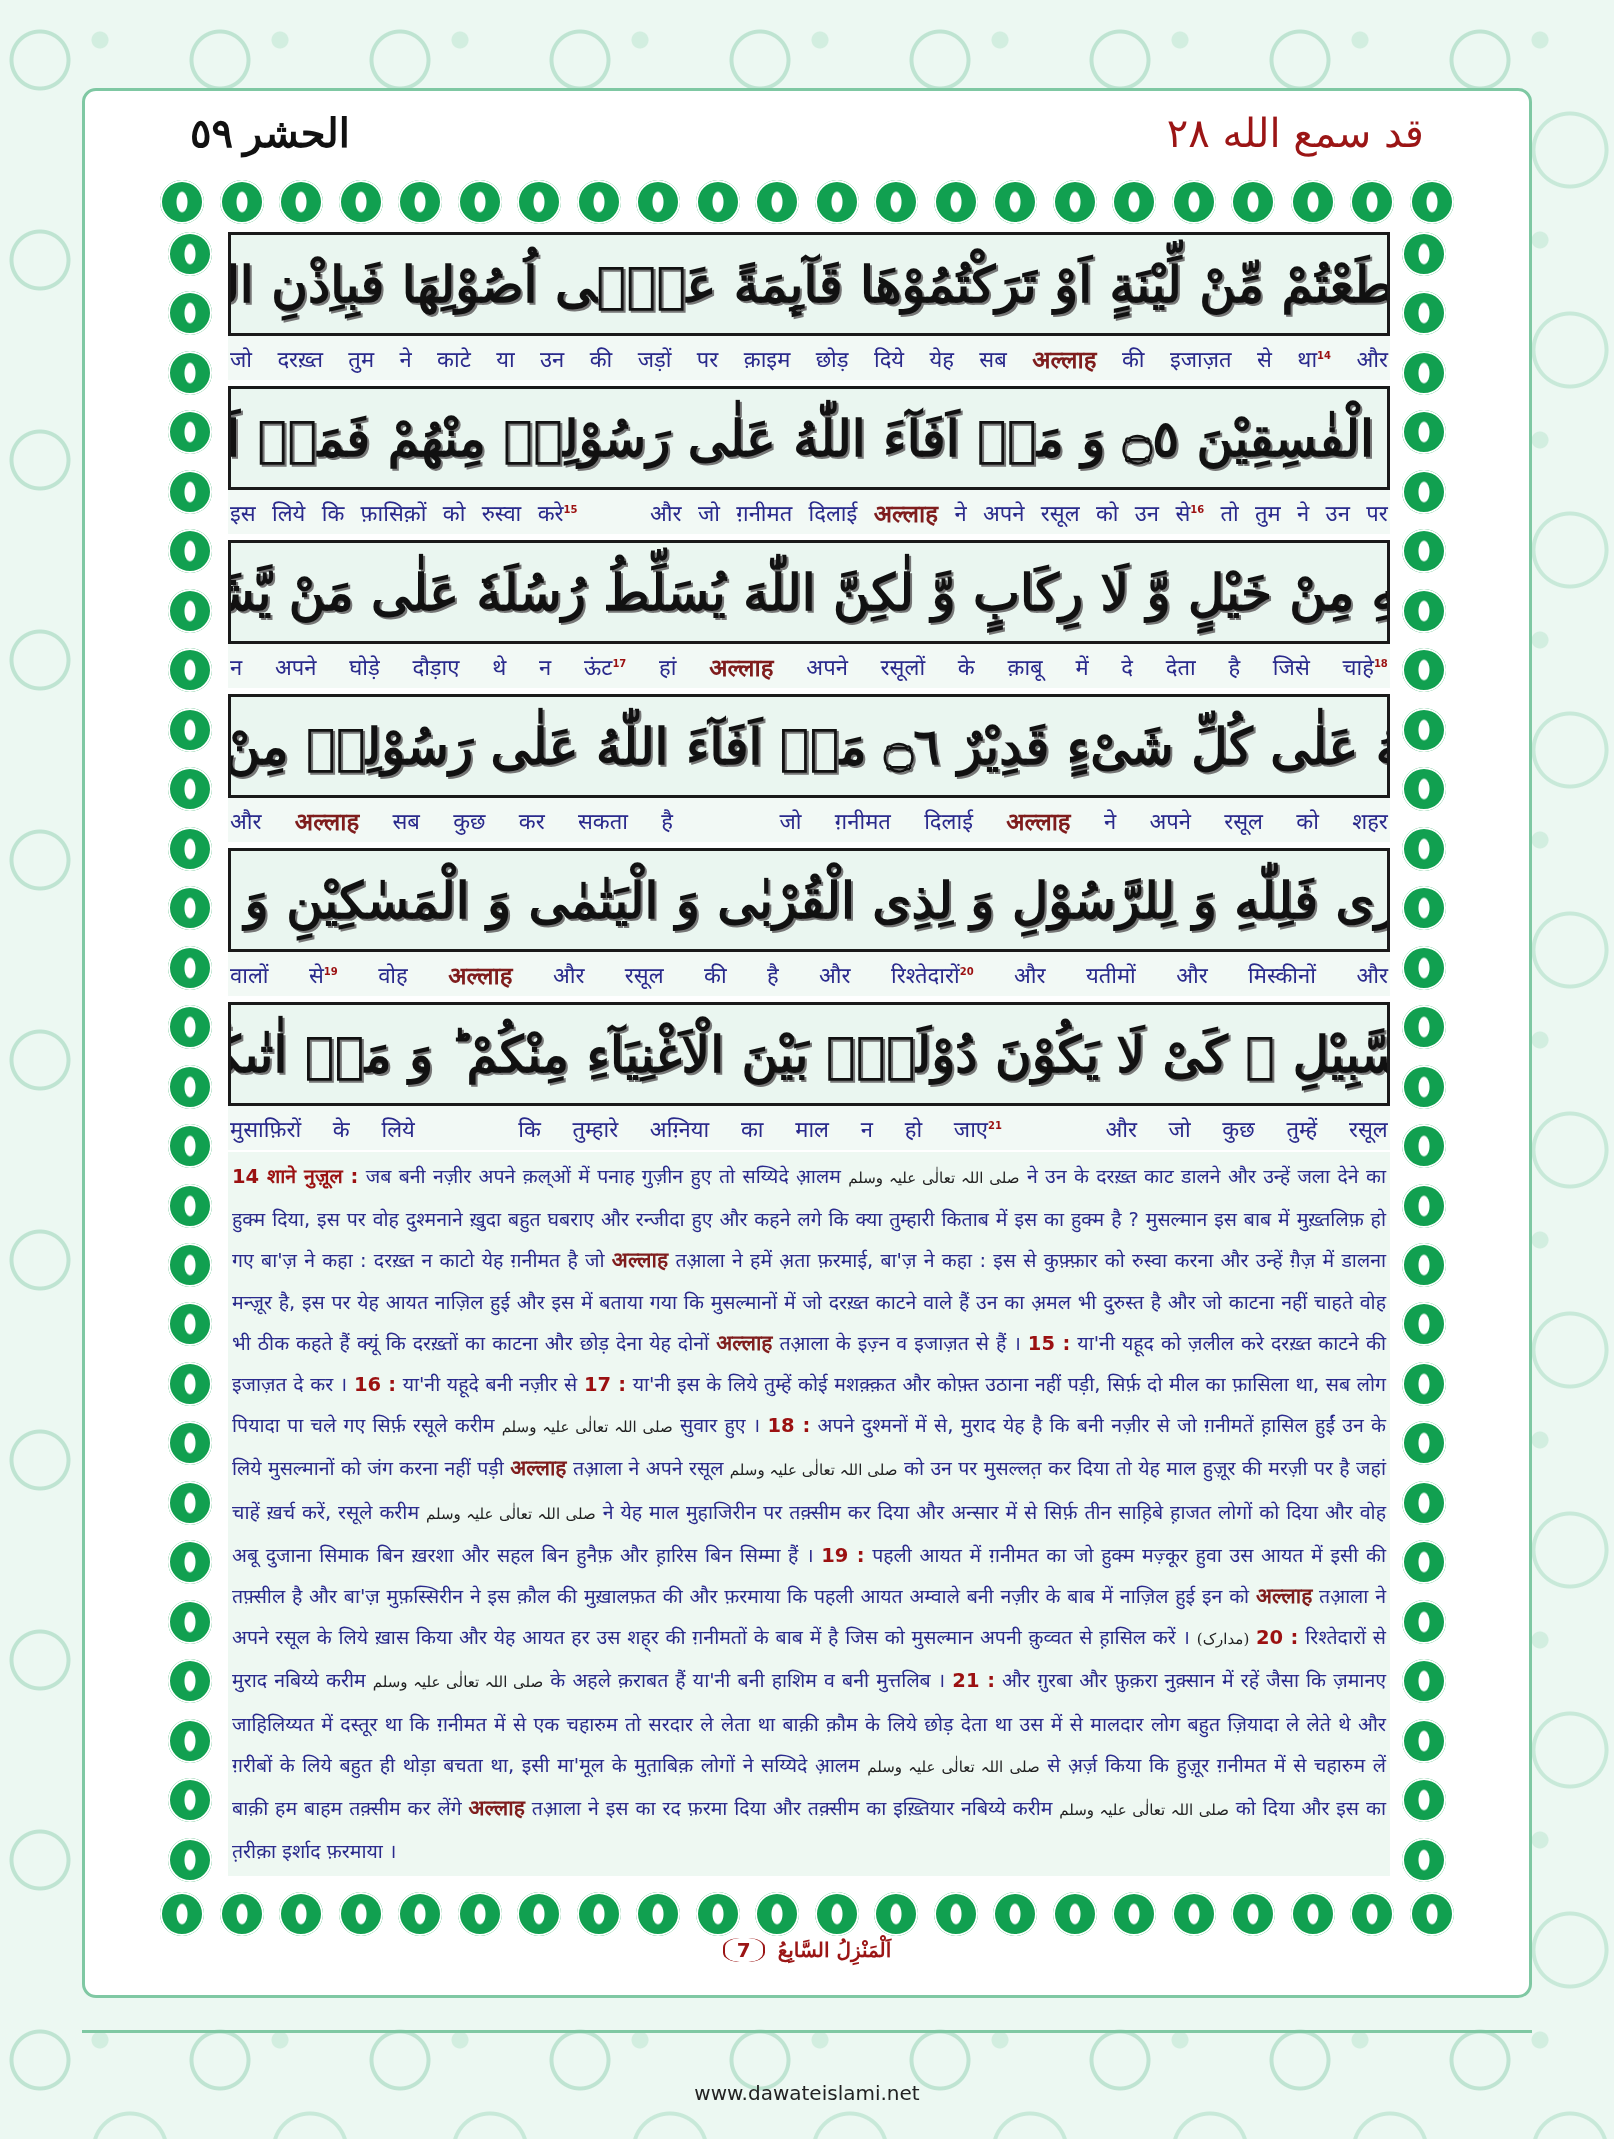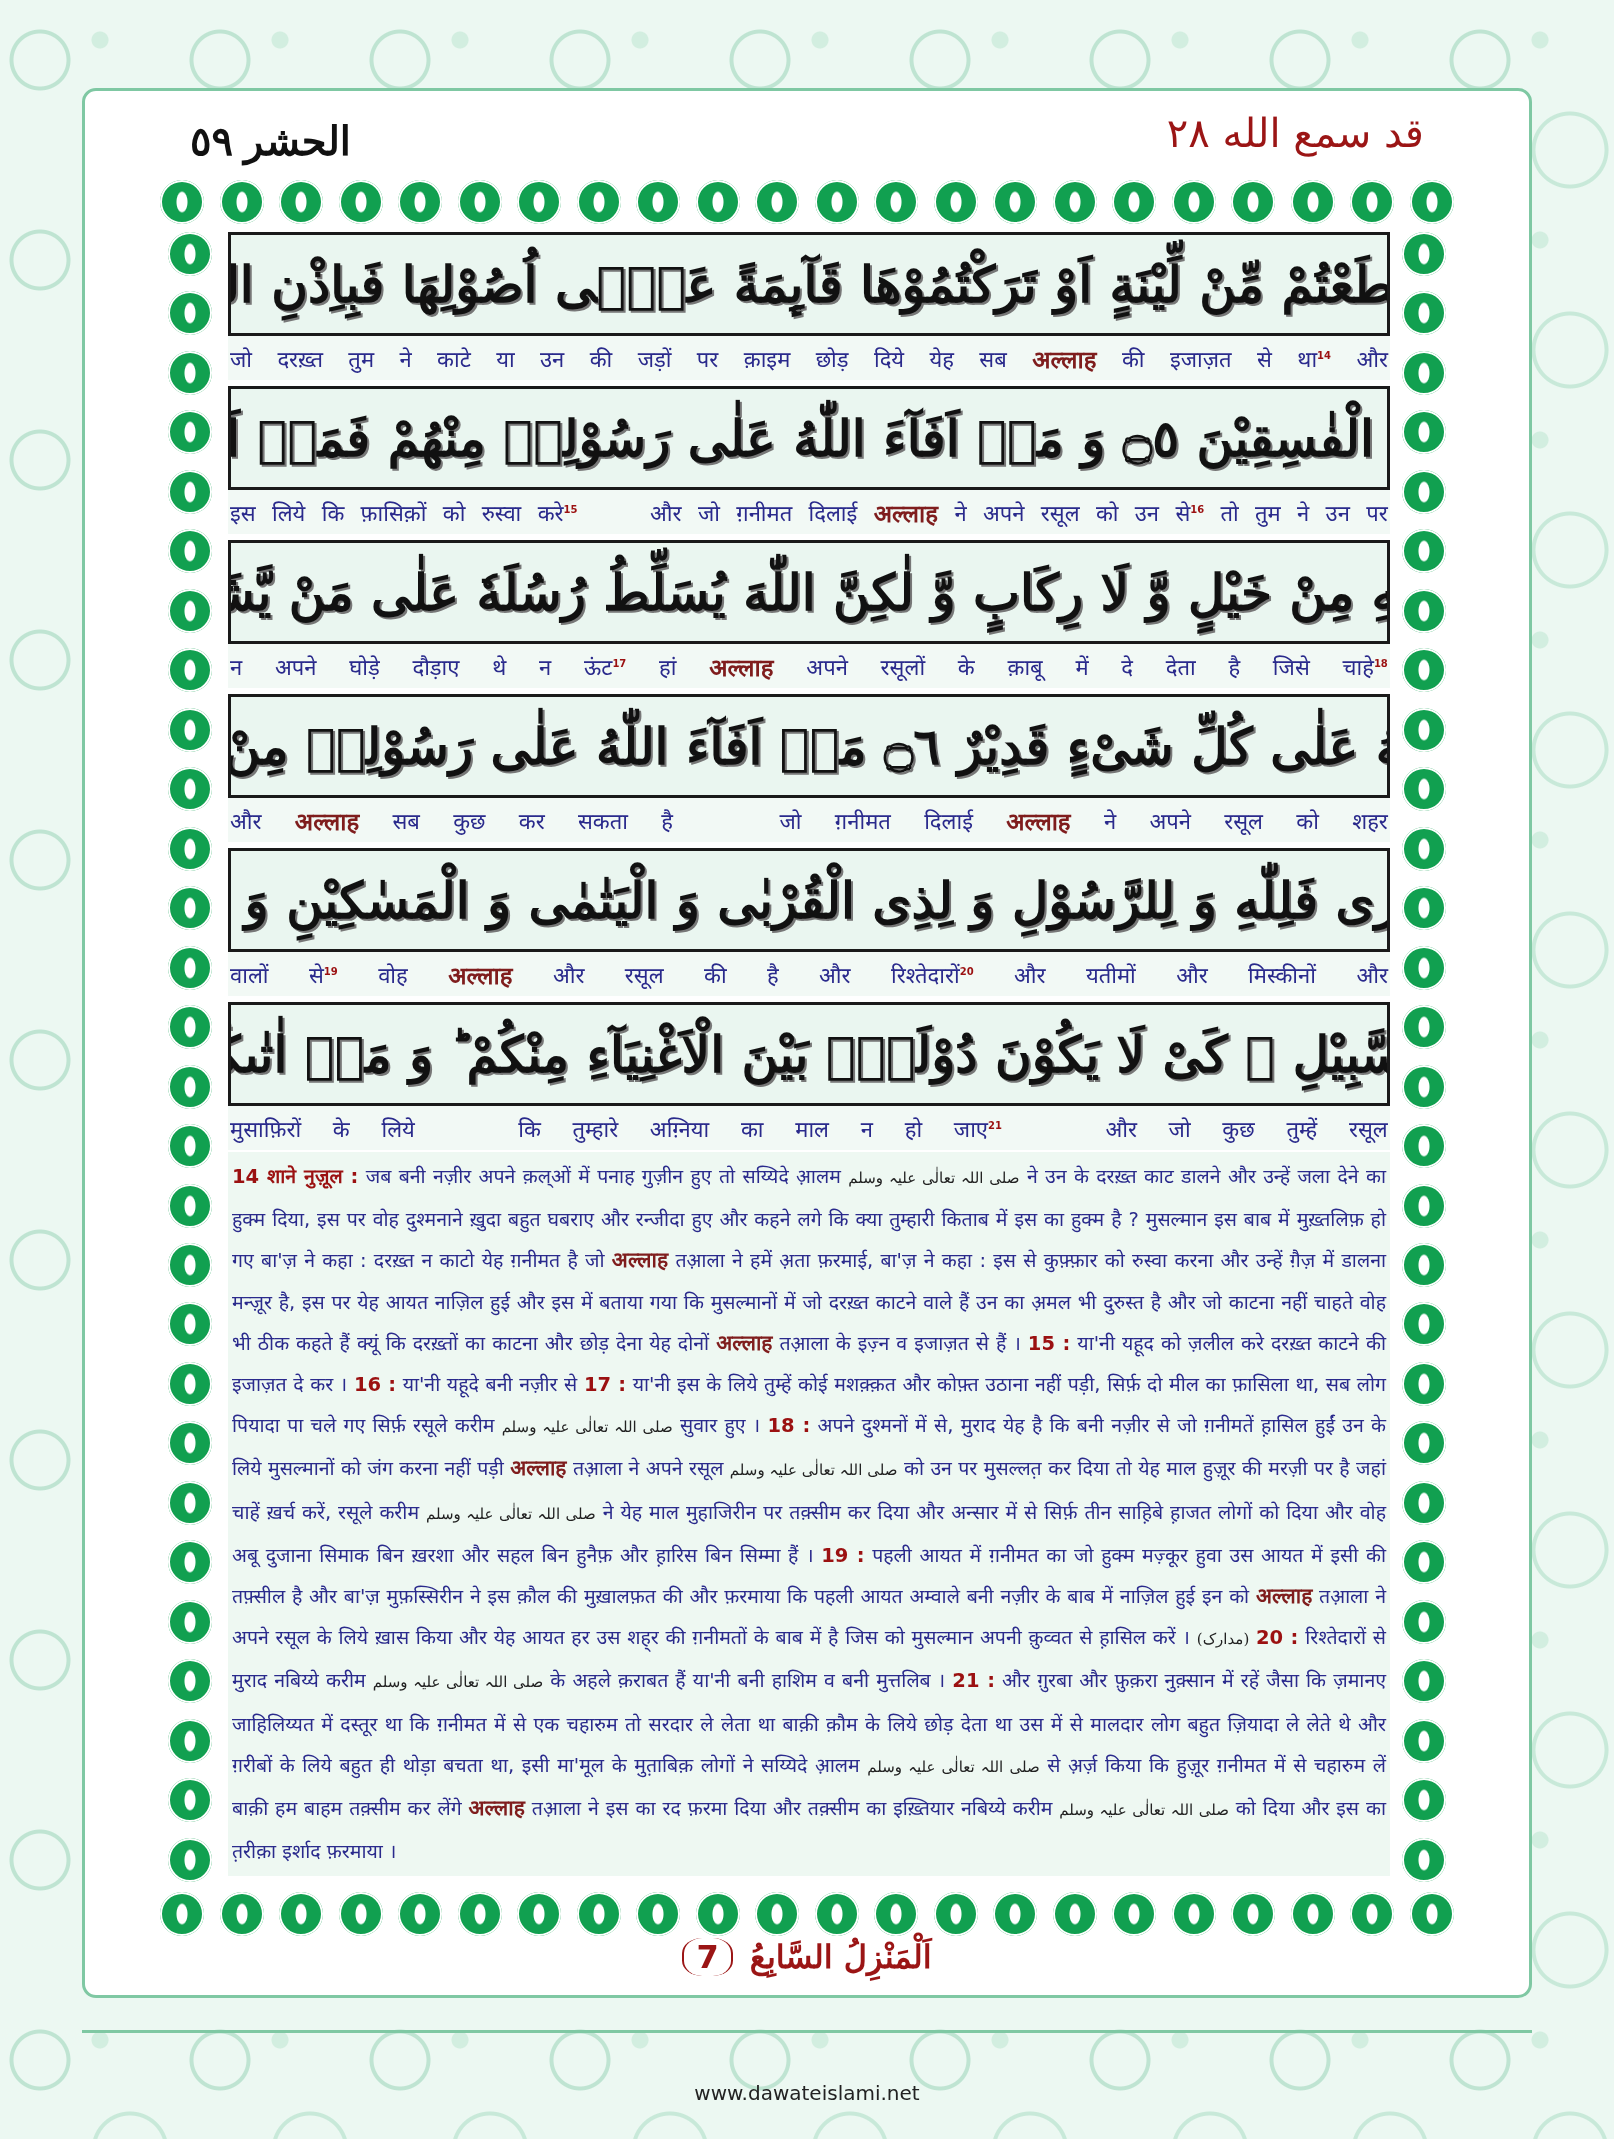--- a/index.html
+++ b/index.html
@@ -8,21 +8,21 @@
   
   .backdrop{position:absolute;inset:0;
     background:
       radial-gradient(circle at 40px 60px, transparent 26px, #bfe4d2 27px, #bfe4d2 30px, transparent 31px) 0 0/180px 200px,
       radial-gradient(circle at 130px 150px, transparent 34px, #c8e9d9 35px, #c8e9d9 38px, transparent 39px) 0 0/180px 200px,
       radial-gradient(circle at 100px 40px, #d2eee0 8px, transparent 9px) 0 0/180px 200px,
       #ecf8f2;}
   .page{position:absolute;left:82px;top:88px;width:1450px;height:1910px;background:#fff;
     border:3px solid #7fc8a3;border-radius:14px;box-sizing:border-box;}
   .hdr{position:absolute;top:110px;left:0;width:100%;height:60px;}
-  .hdr-left{position:absolute;left:190px;top:8px;font-family:Liberation Sans, sans-serif;font-size:40px;font-weight:bold;color:#111;direction:rtl;}
+  .hdr-left{position:absolute;left:190px;top:0;font-family:Liberation Serif, serif;font-size:40px;font-weight:bold;color:#111;direction:rtl;}
   .hdr-center{position:absolute;left:0;right:0;top:8px;text-align:center;font-family:"Liberation Serif",serif;font-weight:bold;font-size:36px;color:#8b1010;}
   .hdr-right{position:absolute;right:190px;top:0;font-family:"DejaVu Serif",serif;font-size:40px;font-weight:normal;color:#9b1515;direction:rtl;}
   
   .orn-row{position:absolute;height:48px;display:flex;justify-content:space-between;align-items:center;}
   .orn-col{position:absolute;width:48px;display:flex;flex-direction:column;justify-content:space-between;align-items:center;}
   .orn{width:44px;height:44px;border-radius:50%;background:
       radial-gradient(ellipse 7px 13px at 50% 50%, #fff 5px, #11a050 6px, #11a050 100%);
     position:relative;box-shadow:0 0 0 2px #fff inset;}
   .orn::after{content:"";position:absolute;left:50%;top:50%;width:10px;height:18px;margin:-9px 0 0 -5px;border:2px solid #fff;border-radius:50% 50% 45% 45%;box-sizing:border-box;}
   
@@ -37,21 +37,21 @@
   .allah{color:#7f1d1d;font-weight:bold;font-size:24px;}
   sup{color:#9b1111;font-size:10px;font-weight:bold;}
   .gap{display:inline-block;width:40px;}
   .sep{height:6px;}
   .commentary{background:#eef8f2;padding:4px 4px;margin-top:2px;font-family:"DejaVu Sans",sans-serif;
     font-size:19.5px;line-height:41.2px;color:#2a2a8c;text-align:justify;}
   .commentary .num{color:#9b1111;font-weight:bold;}
   .commentary .salat{font-family:"DejaVu Serif",serif;color:#222;font-size:15px;}
   .commentary .allah{font-size:21px;}
   .manzil{position:absolute;left:0;right:6px;top:1938px;text-align:center;font-family:"DejaVu Serif",serif;
-    font-size:32px;font-weight:bold;color:#9b1515;direction:rtl;}
+    font-size:20px;font-weight:bold;color:#9b1515;direction:rtl;}
   .manzil .num{display:inline-block;border-left:2px solid #9b1515;border-right:2px solid #9b1515;border-radius:40%;
     padding:0 12px;margin:0 6px;color:#9b1515;font-family:"DejaVu Sans",sans-serif;}
   .hr-bottom{position:absolute;left:82px;right:82px;top:2030px;height:3px;background:#7fc8a3;}
   .url{position:absolute;left:0;right:0;top:2062px;text-align:center;font-family:"DejaVu Sans",sans-serif;font-size:20px;color:#222;margin-top:19px;}
 </style>
 </head>
 <body>
 
 <div class="backdrop"></div>
 

